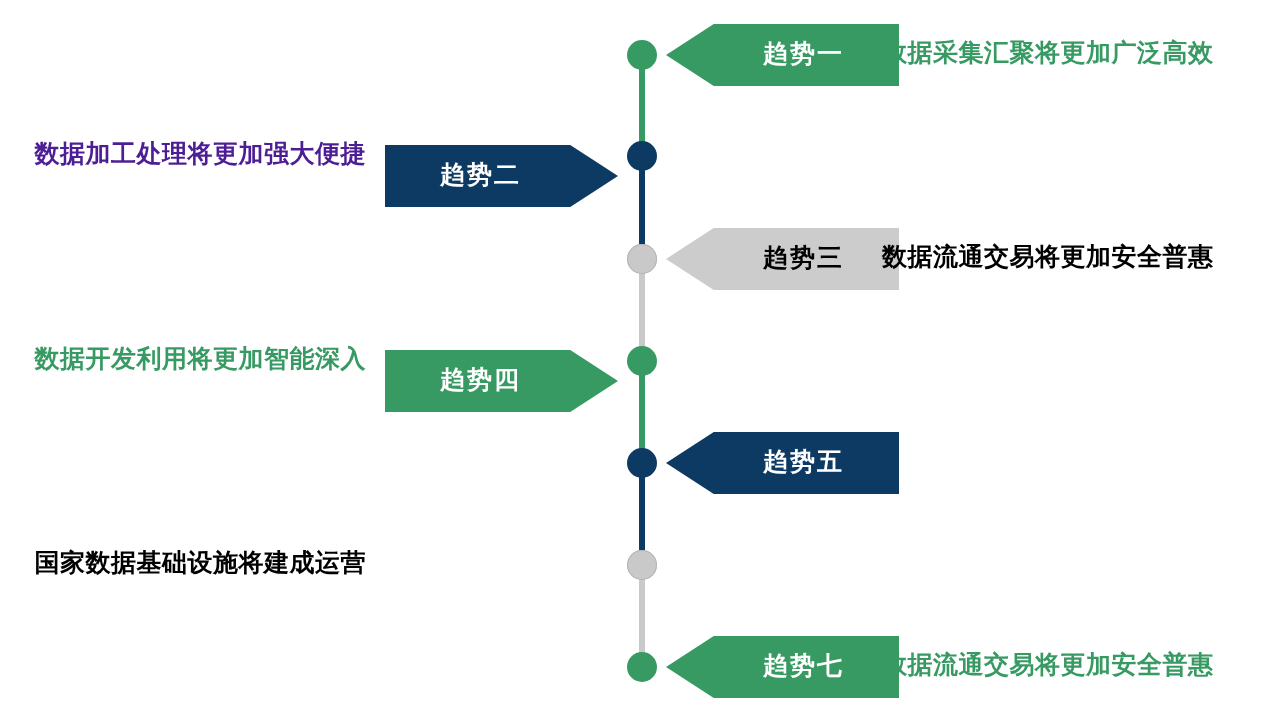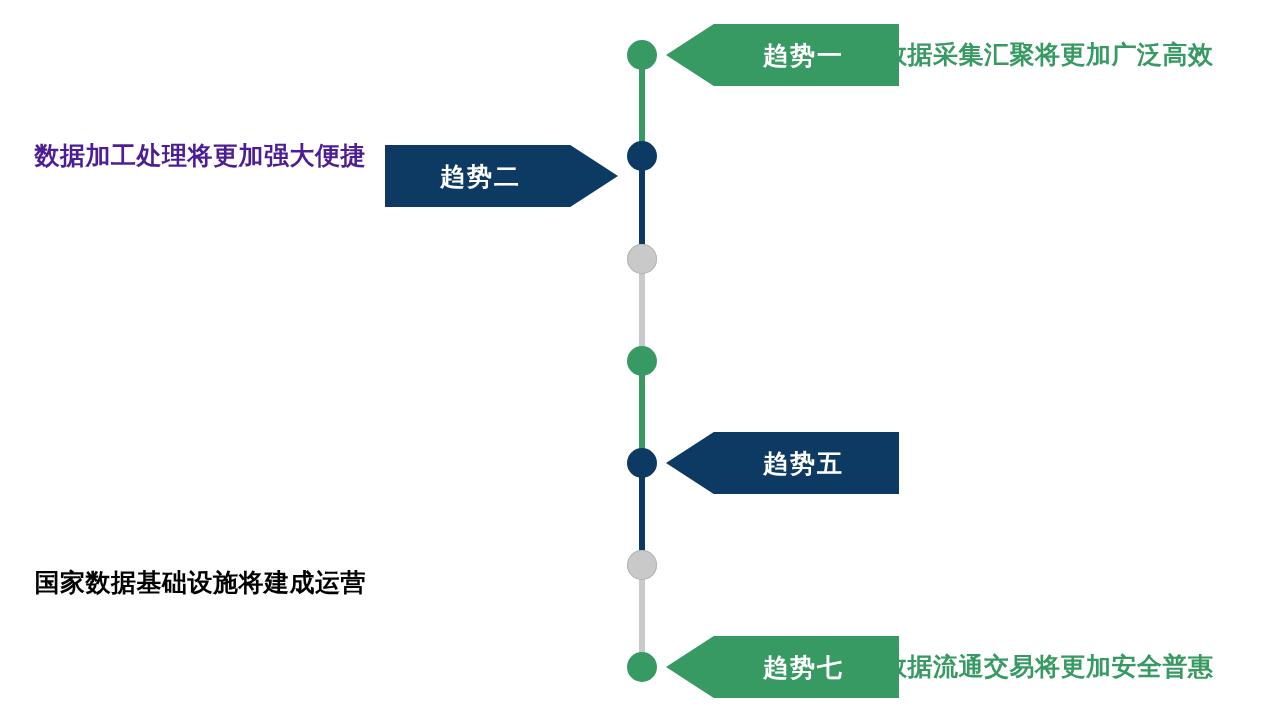--- a/index.html
+++ b/index.html
@@ -13,20 +13,21 @@
     height: 723px;
     font-family: "DejaVu Sans", "Liberation Sans", sans-serif;
     overflow: hidden;
   }
 
   #stage {
     position: relative;
     width: 1281px;
     height: 536px;
     background: #ffffff;
+    font-family: Liberation Mono, monospace;
   }
 
   
   .spine-seg {
     position: absolute;
     left: 639px;
     width: 6px;
     border-radius: 0;
   }
   .node-dot {
@@ -144,32 +145,44 @@
   <div class="node-dot green" style="top:40px;"></div>
 
   <div class="row" style="top:105px;">
     <div class="caption on-left txt-navy">数据加工处理将更加强大便捷</div>
     <div class="arrow right fill-navy">
       <span class="arrow-label">趋势二</span>
     </div>
   </div>
   <div class="node-dot navy" style="top:141px;"></div>
 
+  <div class="row" style="top:208px;">
+    <div class="arrow left fill-gray">
+      <span class="arrow-label">趋势三</span>
+    </div>
+    <div class="caption on-right txt-black">数据流通交易将更加安全普惠</div>
+  </div>
   <div class="node-dot gray" style="top:244px;"></div>
 
+  <div class="row" style="top:310px;">
+    <div class="caption on-left txt-green">数据开发利用将更加智能深入</div>
+    <div class="arrow right fill-green">
+      <span class="arrow-label">趋势四</span>
+    </div>
+  </div>
   <div class="node-dot green" style="top:346px;"></div>
 
   <div class="row" style="top:412px;">
     <div class="arrow left fill-navy">
       <span class="arrow-label">趋势五</span>
     </div>
   </div>
   <div class="node-dot navy" style="top:448px;"></div>
 
-  <div class="row" style="top:532px;">
+  <div class="row" style="top:514px;">
     <div class="caption on-left txt-black">国家数据基础设施将建成运营</div>
   </div>
   <div class="node-dot gray" style="top:550px;"></div>
 
   <div class="row" style="top:616px;">
     <div class="arrow left fill-green">
       <span class="arrow-label">趋势七</span>
     </div>
     <div class="caption on-right txt-green">数据流通交易将更加安全普惠</div>
   </div>

